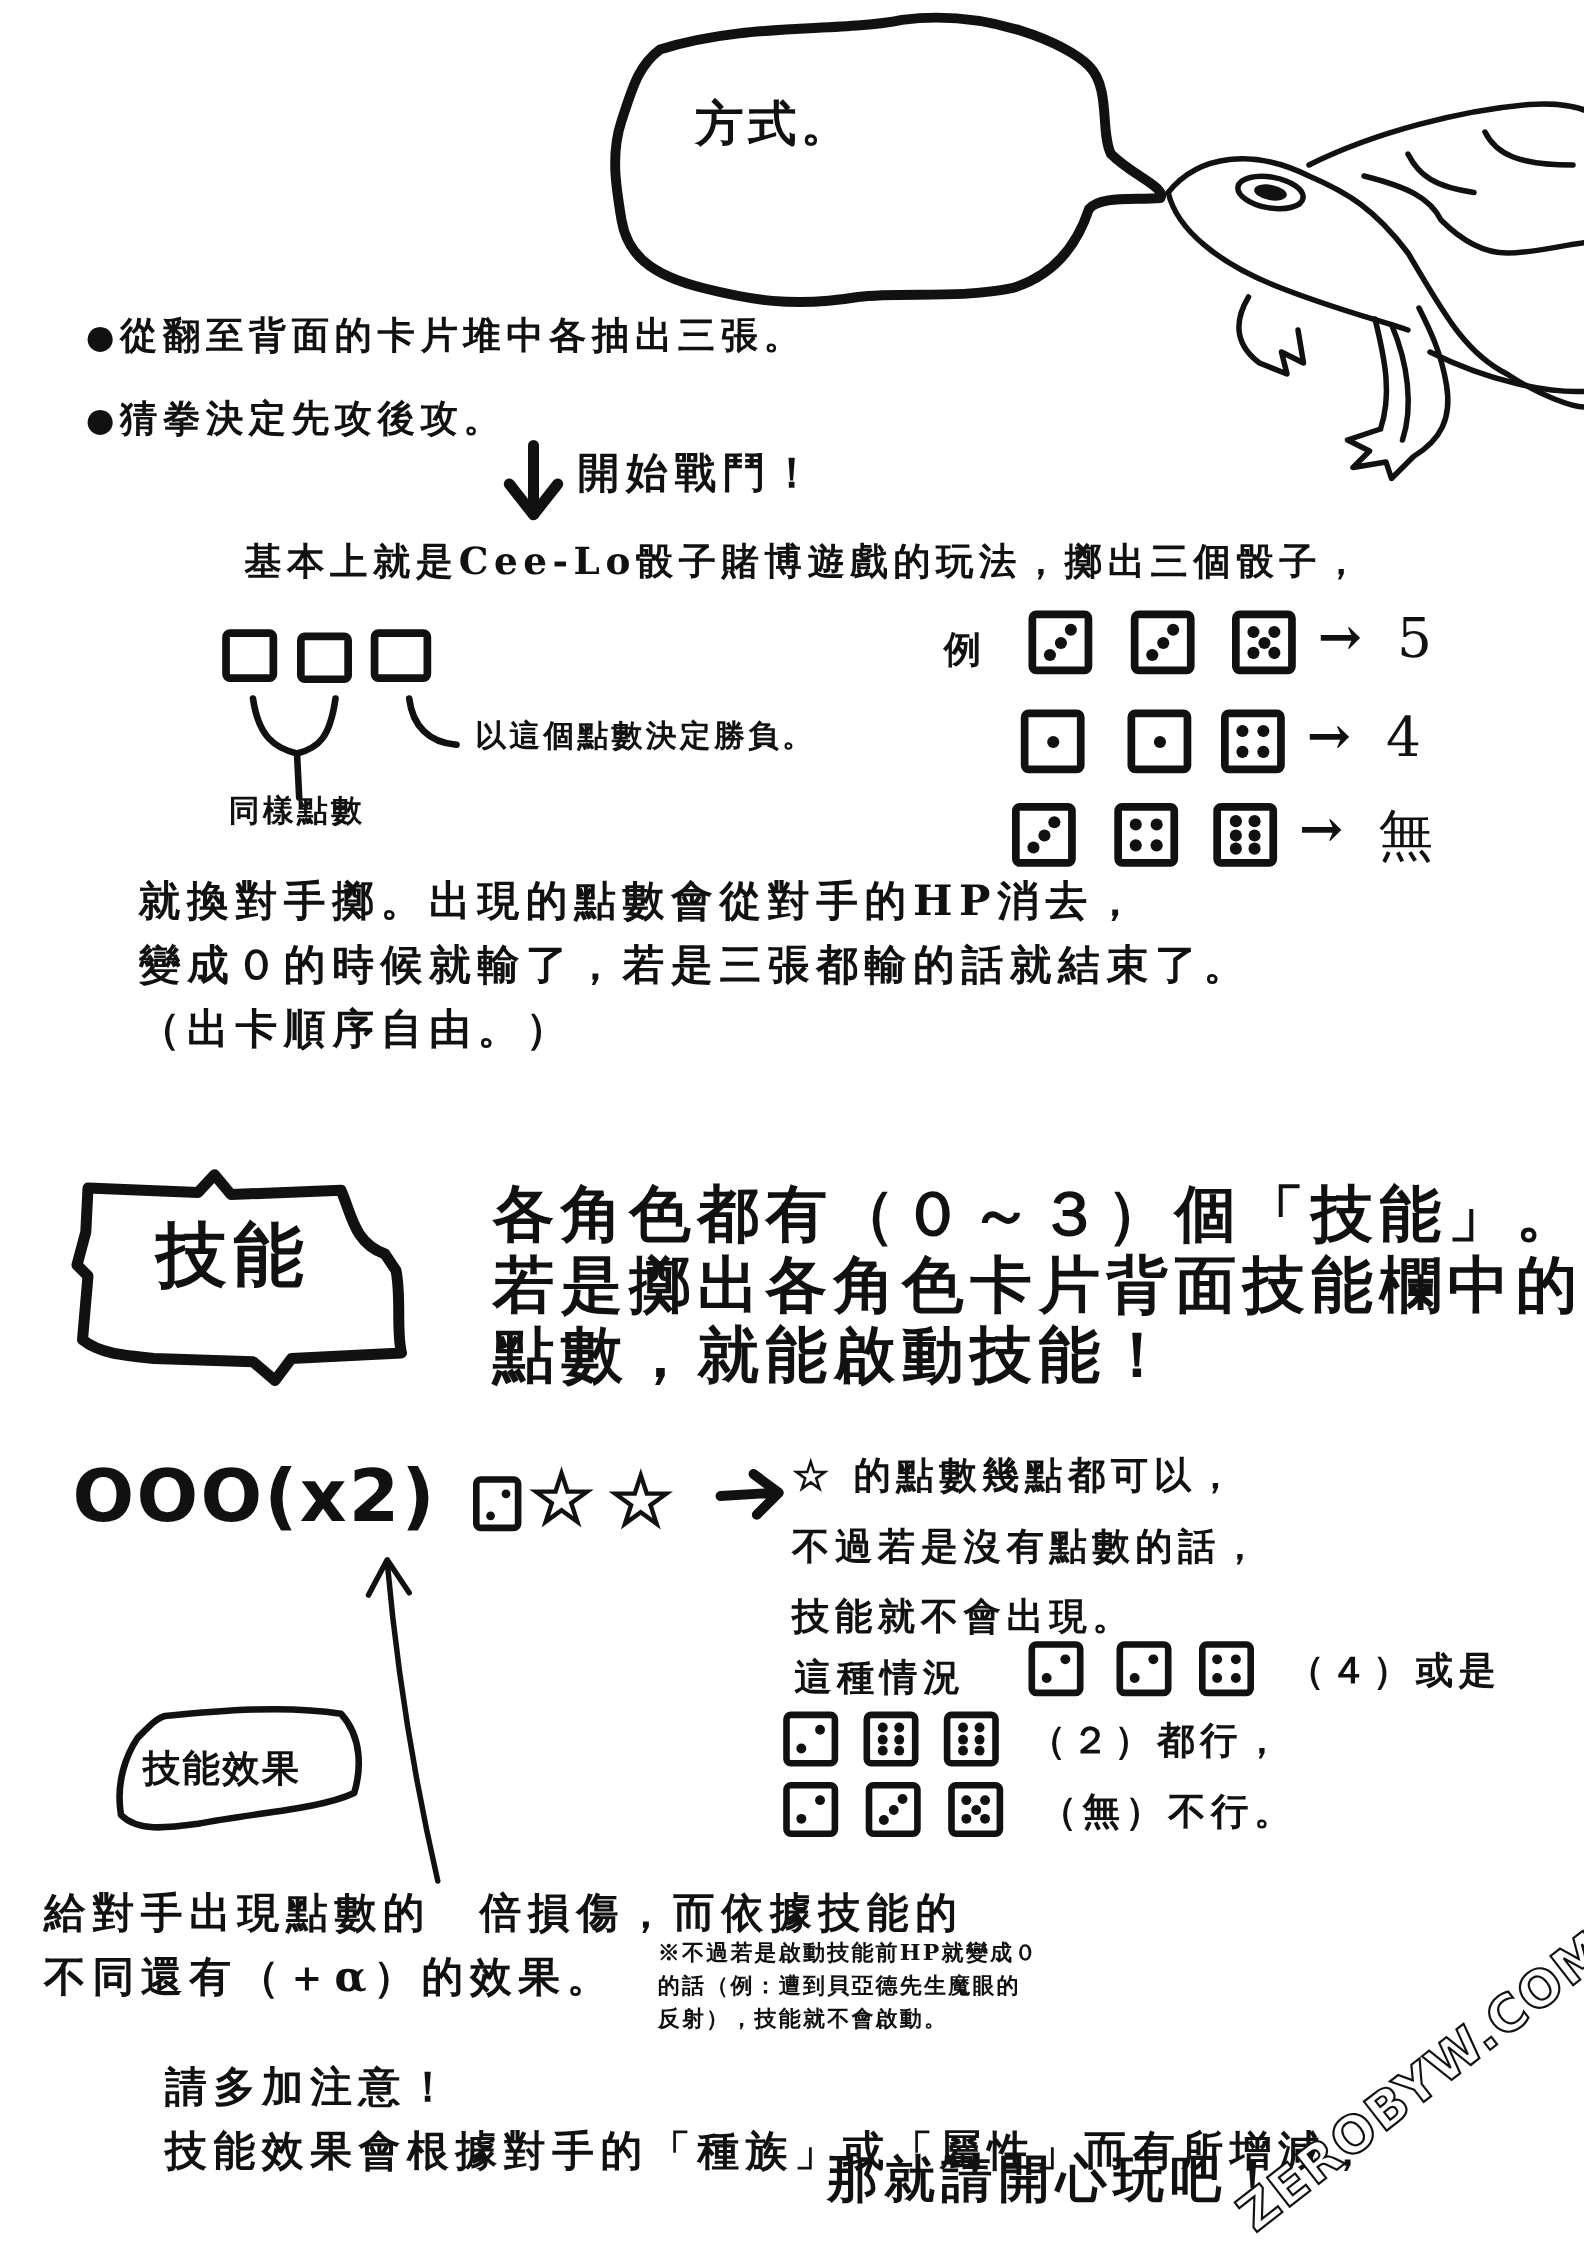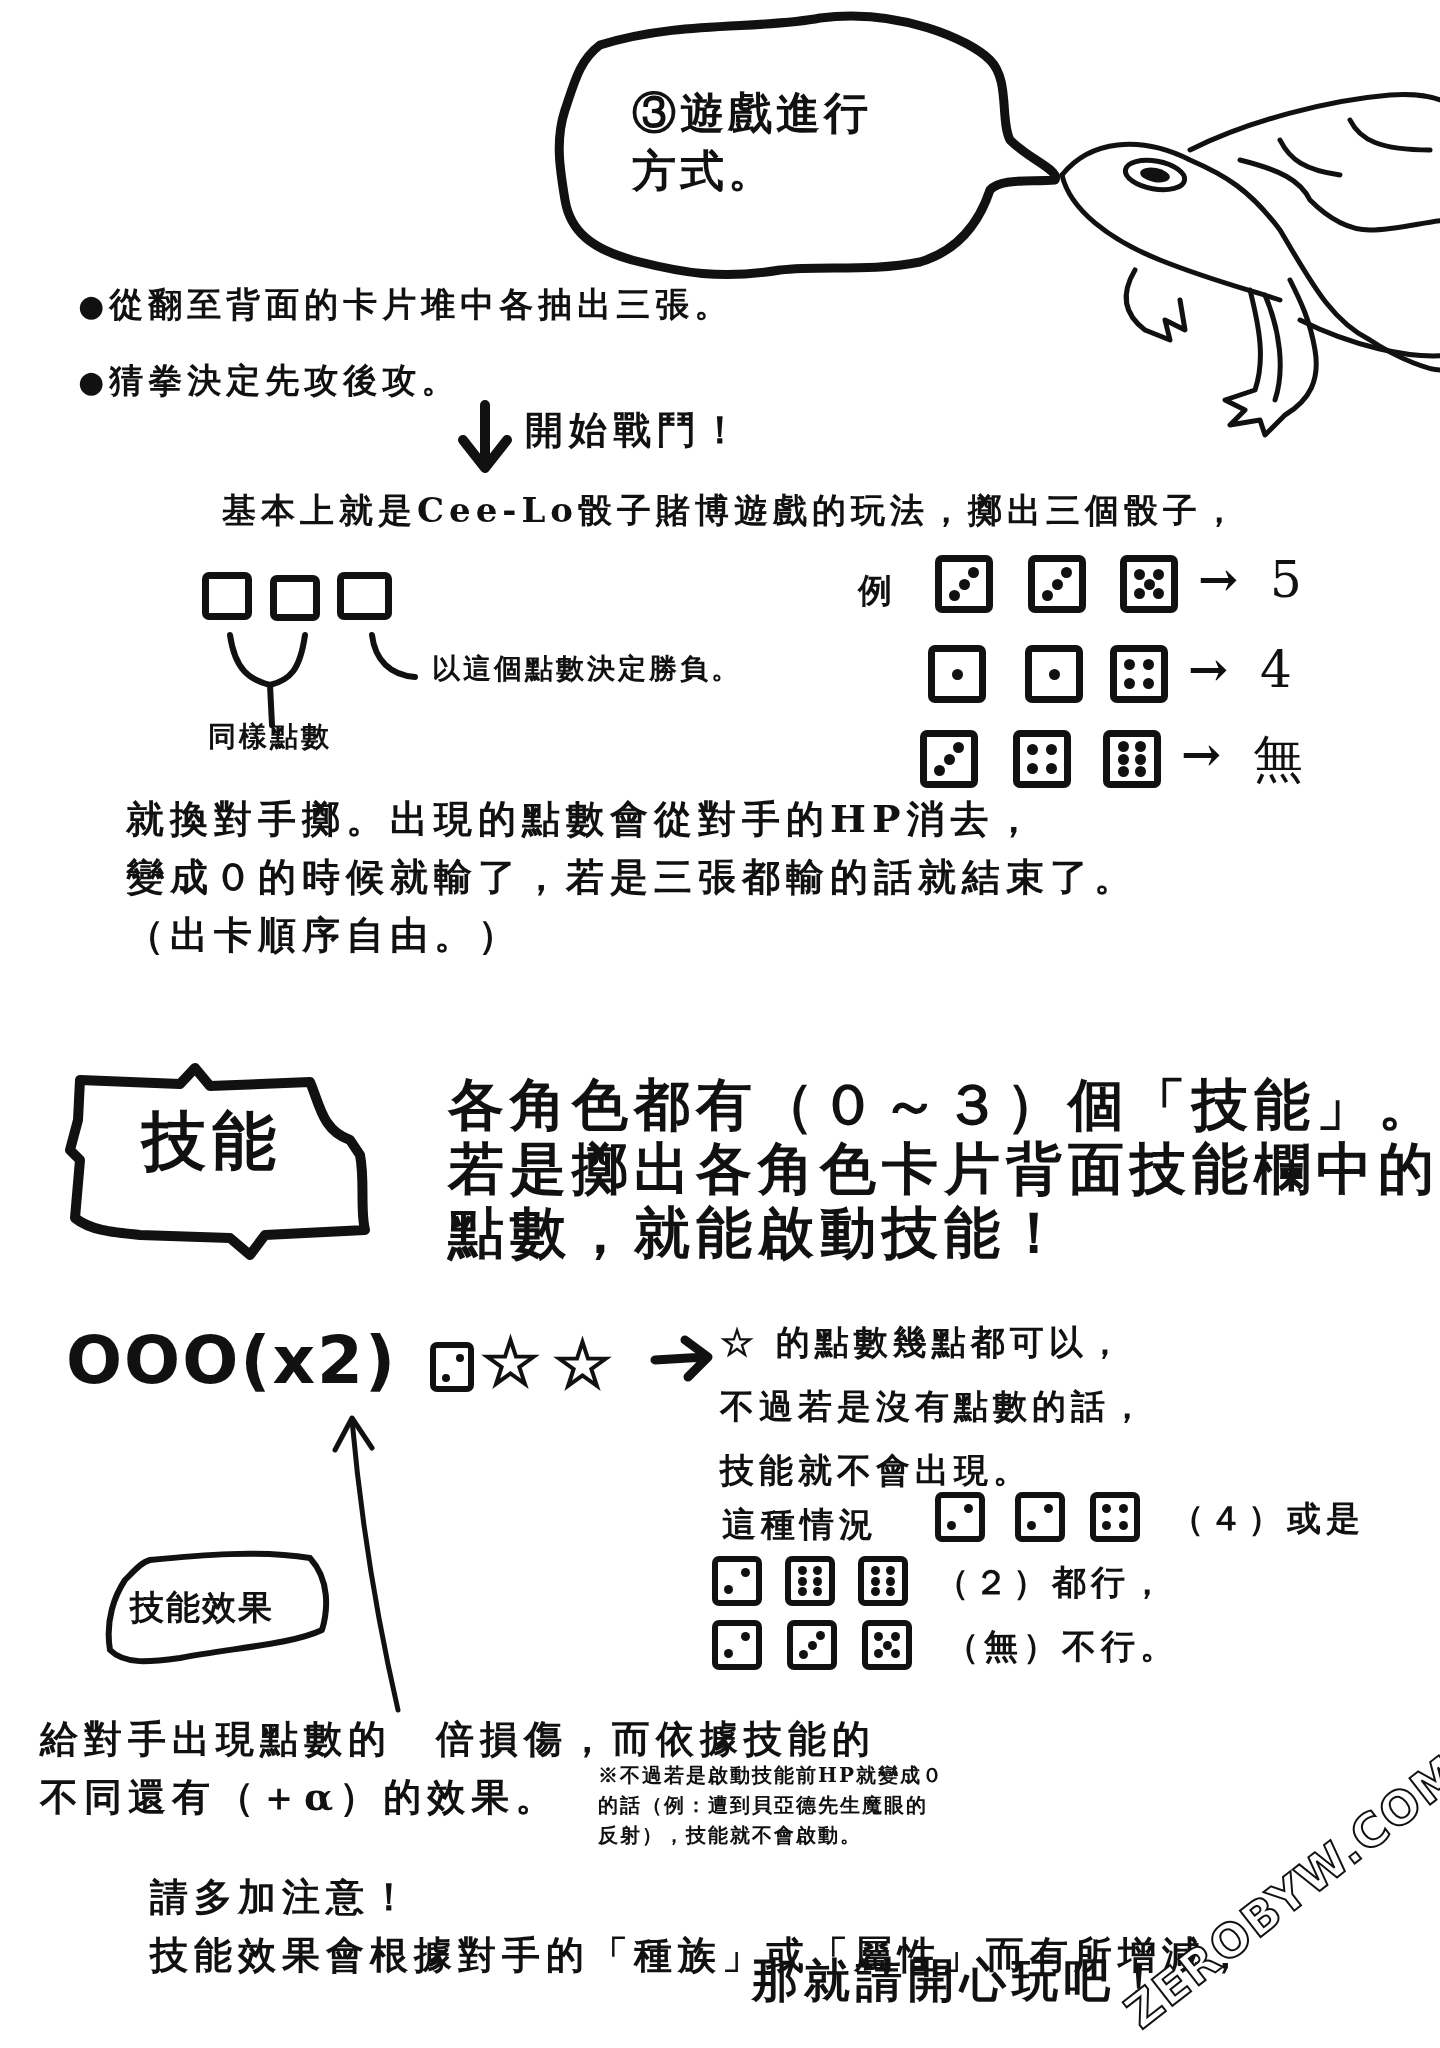--- a/index.html
+++ b/index.html
@@ -22,21 +22,20 @@
   .watermark{font-family:"DejaVu Sans","Liberation Sans",sans-serif;font-weight:bold;font-size:46px;
      color:#fff;-webkit-text-stroke:2px #111;transform:rotate(-38deg);transform-origin:left bottom;letter-spacing:2px;}
 </style>
 </head>
 <body>
 
 <svg width="1440" height="300" style="left:0;top:0">
   <path d="M600 45 C680 20 760 30 820 18 C900 8 970 40 990 60 C1010 80 1000 120 1010 140 C1030 160 1060 170 1055 180 C1030 182 1000 178 990 190 C980 220 960 250 920 262 C870 272 820 265 780 270 C720 280 680 272 640 262 C590 250 570 230 565 200 C560 170 555 140 565 110 C575 80 580 60 600 45 Z" fill="#fff" stroke="#111" stroke-width="9" stroke-linejoin="round"></path>
 </svg>
 <div class="abs bubble-text" style="left:632px;top:84px">
-  <span class="line">③遊戲進行</span>
   <span class="line">方式。</span>
 </div>
 
 <svg width="420" height="380" style="left:1050px;top:80px">
   <g fill="none" stroke="#111" stroke-width="5" stroke-linecap="round" stroke-linejoin="round">
     <path d="M12 95 C40 60 90 55 140 80 C175 95 200 110 230 150 C260 200 280 240 320 260 C350 280 380 290 390 290"></path>
     <path d="M12 95 C20 130 60 160 110 180 C160 200 200 210 230 220"></path>
     <ellipse cx="105" cy="95" rx="30" ry="14" transform="rotate(10 105 95)"></ellipse>
     <path d="M140 70 C200 40 280 20 340 15 C370 13 390 18 400 25"></path>
     <path d="M190 80 C230 90 250 100 260 120 M260 120 C280 140 300 150 320 150 M320 150 C350 150 380 140 400 140"></path>

